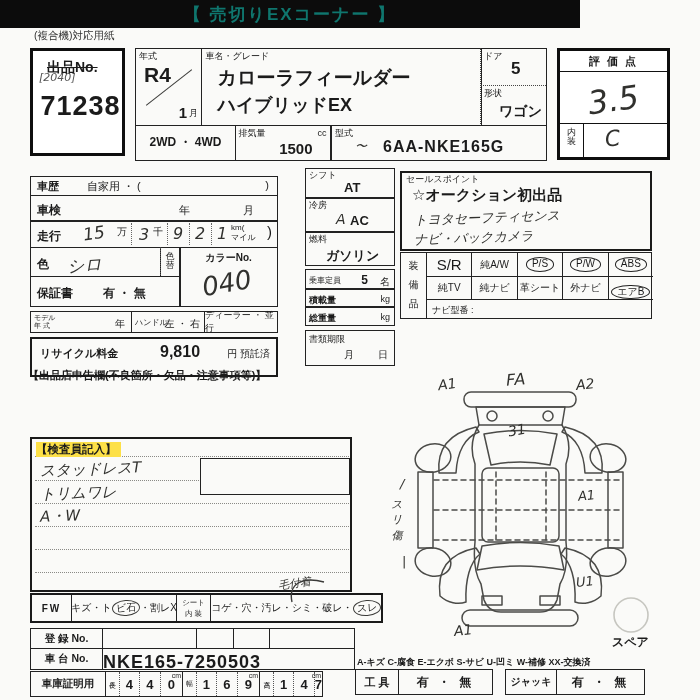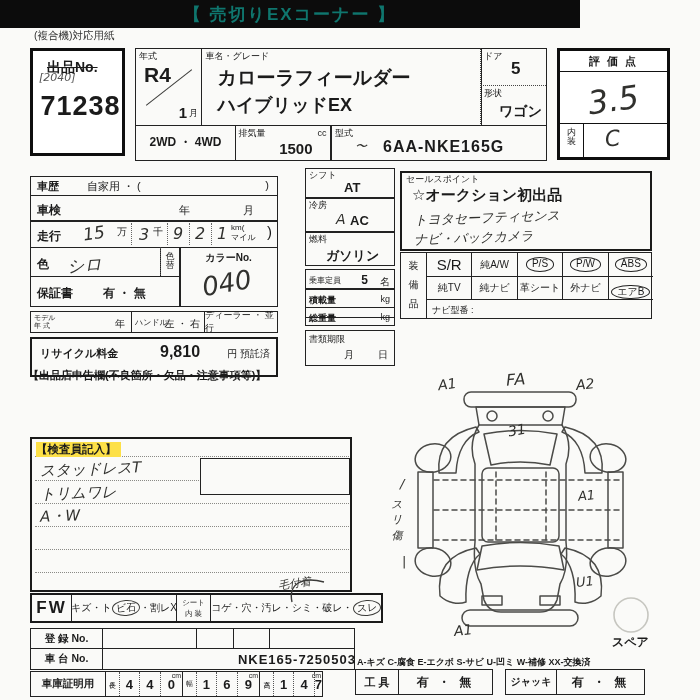--- a/index.html
+++ b/index.html
@@ -171,21 +171,21 @@
   </div>
   <div class="abs bd" style="left:305px;top:232px;width:90px;height:34px;">
     <span class="abs lab" style="left:3px;top:2px;">燃料</span>
     <span class="abs b" style="left:20px;top:14px;font-size:13px;">ガソリン</span>
   </div>
   <div class="abs bd" style="left:305px;top:269px;width:90px;height:20px;">
     <span class="abs" style="left:3px;top:5px;font-size:8px;">乗車定員</span>
     <span class="abs b" style="right:26px;top:3px;font-size:12px;">5</span>
     <span class="abs" style="right:4px;top:5px;font-size:10px;">名</span>
   </div>
-  <div class="abs bd" style="left:305px;top:288.5px;width:90px;height:29px;">
+  <div class="abs bd" style="left:305px;top:288.5px;width:90px;height:18px;">
     <span class="abs b" style="left:3px;top:4px;font-size:9px;">積載量</span>
     <span class="abs" style="right:4px;top:4px;font-size:9px;">kg</span>
   </div>
   <div class="abs bd" style="left:305px;top:307px;width:90px;height:19px;">
     <span class="abs b" style="left:3px;top:4px;font-size:9px;">総重量</span>
     <span class="abs" style="right:4px;top:4px;font-size:9px;">kg</span>
   </div>
   <div class="abs bd" style="left:305px;top:330px;width:90px;height:36px;">
     <span class="abs" style="left:3px;top:2px;font-size:9px;">書類期限</span>
     <span class="abs" style="left:38px;bottom:3px;font-size:10px;">月</span>
@@ -255,21 +255,21 @@
     <div class="abs dotl" style="left:3px;top:133px;width:314px;"></div>
     <span class="abs b" style="left:4px;top:3px;font-size:11.5px;background:#fde047;padding-right:4px;">【検査員記入】</span>
     <div class="abs bd" style="left:168px;top:19px;width:150px;height:37px;background:#fafaf8;"></div>
     <div class="abs hand" style="left:8px;top:21px;font-size:15px;transform:rotate(-2deg);">スタッドレスT</div>
     <div class="abs hand" style="left:8px;top:45px;font-size:15px;transform:rotate(-2deg);">トリムワレ</div>
     <div class="abs hand" style="left:8px;top:68px;font-size:15px;transform:rotate(-2deg);">A・W</div>
   </div>
 
   <div class="abs bd2" style="left:30px;top:593px;width:353px;height:30px;display:flex;">
     <div style="width:40px;border-right:1.5px solid #222;display:flex;align-items:center;justify-content:center;">
-      <span class="b" style="font-size:17px;letter-spacing:2px;">FW</span>
+      <span class="b" style="font-size:10px;letter-spacing:2px;">FW</span>
     </div>
     <div style="width:104px;display:flex;align-items:center;justify-content:center;font-size:10px;white-space:nowrap;">
       <span>キズ・ト</span>
         <span class="hcirc">ビ石</span>
         <span>・割レX</span>
     </div>
     <div style="width:34px;border-left:1.5px solid #222;border-right:1.5px solid #222;text-align:center;font-size:7.5px;line-height:1.4;padding-top:3px;">
       <span>シート</span><br>
       <span>内 装</span>
     </div>
@@ -289,21 +289,21 @@
     <div class="abs" style="left:0;top:0;width:72px;height:100%;border-right:1.5px solid #222;display:flex;align-items:center;justify-content:center;">
       <span class="b" style="font-size:10.5px;">登 録 No.</span>
     </div>
     <div class="abs" style="left:165px;top:0;height:100%;border-left:1.4px solid #222;width:38px;border-right:1.4px solid #222;"></div>
     <div class="abs" style="left:238px;top:0;height:100%;border-left:1.4px solid #222;"></div>
   </div>
   <div class="abs bd" style="left:30px;top:647.5px;width:325px;height:22px;">
     <div class="abs" style="left:0;top:0;width:72px;height:100%;border-right:1.5px solid #222;display:flex;align-items:center;justify-content:center;">
       <span class="b" style="font-size:10.5px;">車 台 No.</span>
     </div>
-    <div class="abs b" style="left:72px;top:3px;width:253px;text-align:right;font-size:13px;letter-spacing:1px;">NKE165-7250503</div>
+    <div class="abs b" style="left:72px;top:3px;width:253px;text-align:left;font-size:18px;letter-spacing:1px;">NKE165-7250503</div>
   </div>
 
   <div class="abs bd" style="left:30px;top:671px;width:293px;height:26px;display:flex;align-items:stretch;">
     <div style="width:76px;border-right:1.4px solid #222;display:flex;align-items:center;justify-content:center;">
       <span class="b" style="font-size:10.5px;">車庫証明用</span>
     </div>
     <div style="width:13px;border-right:1.2px dotted #555;font-size:7px;text-align:center;line-height:1.3;padding-top:4px;">
       <span class="vtext" style="letter-spacing:0;">長さ</span>
     </div>
     <div style="width:20px;border-right:1.2px dotted #555;display:flex;align-items:center;justify-content:center;">

